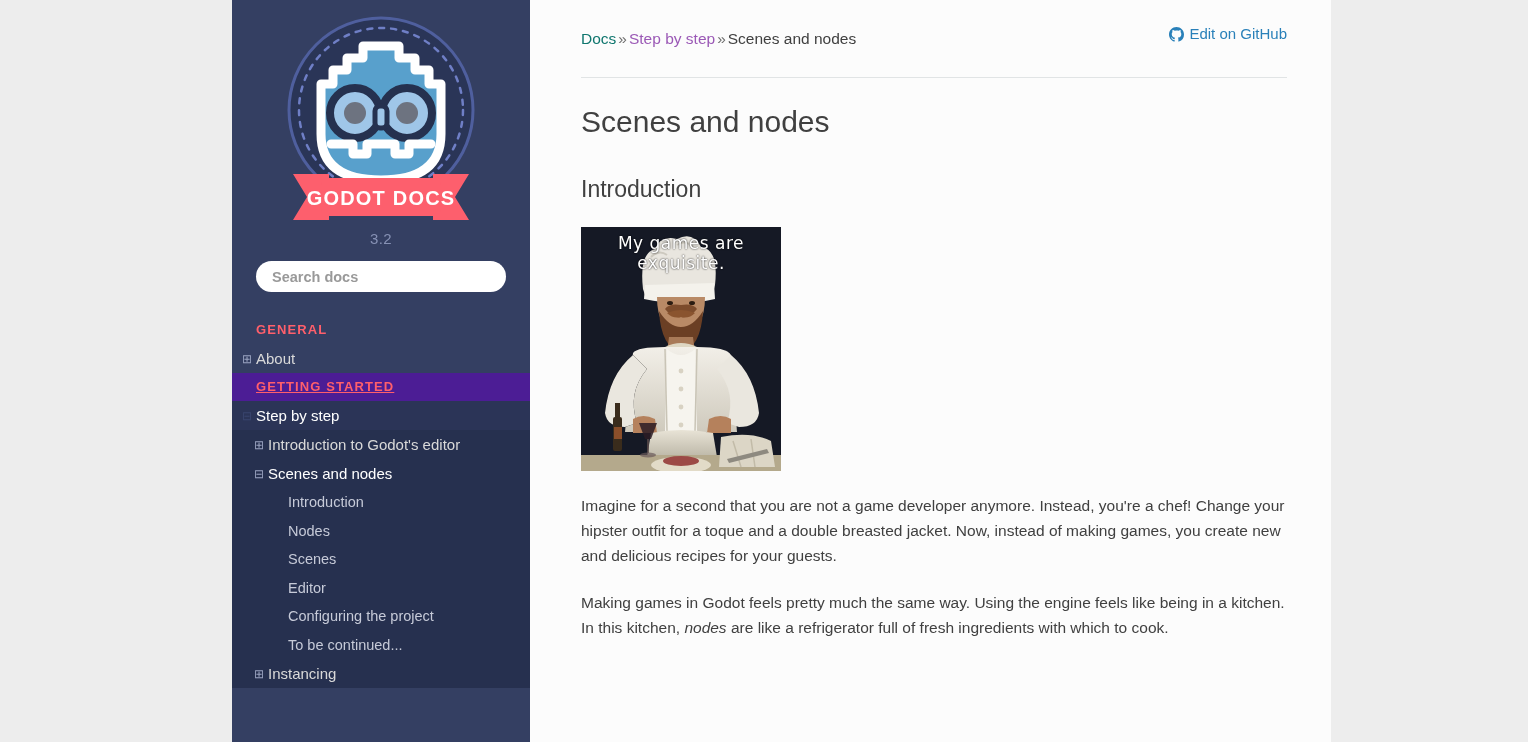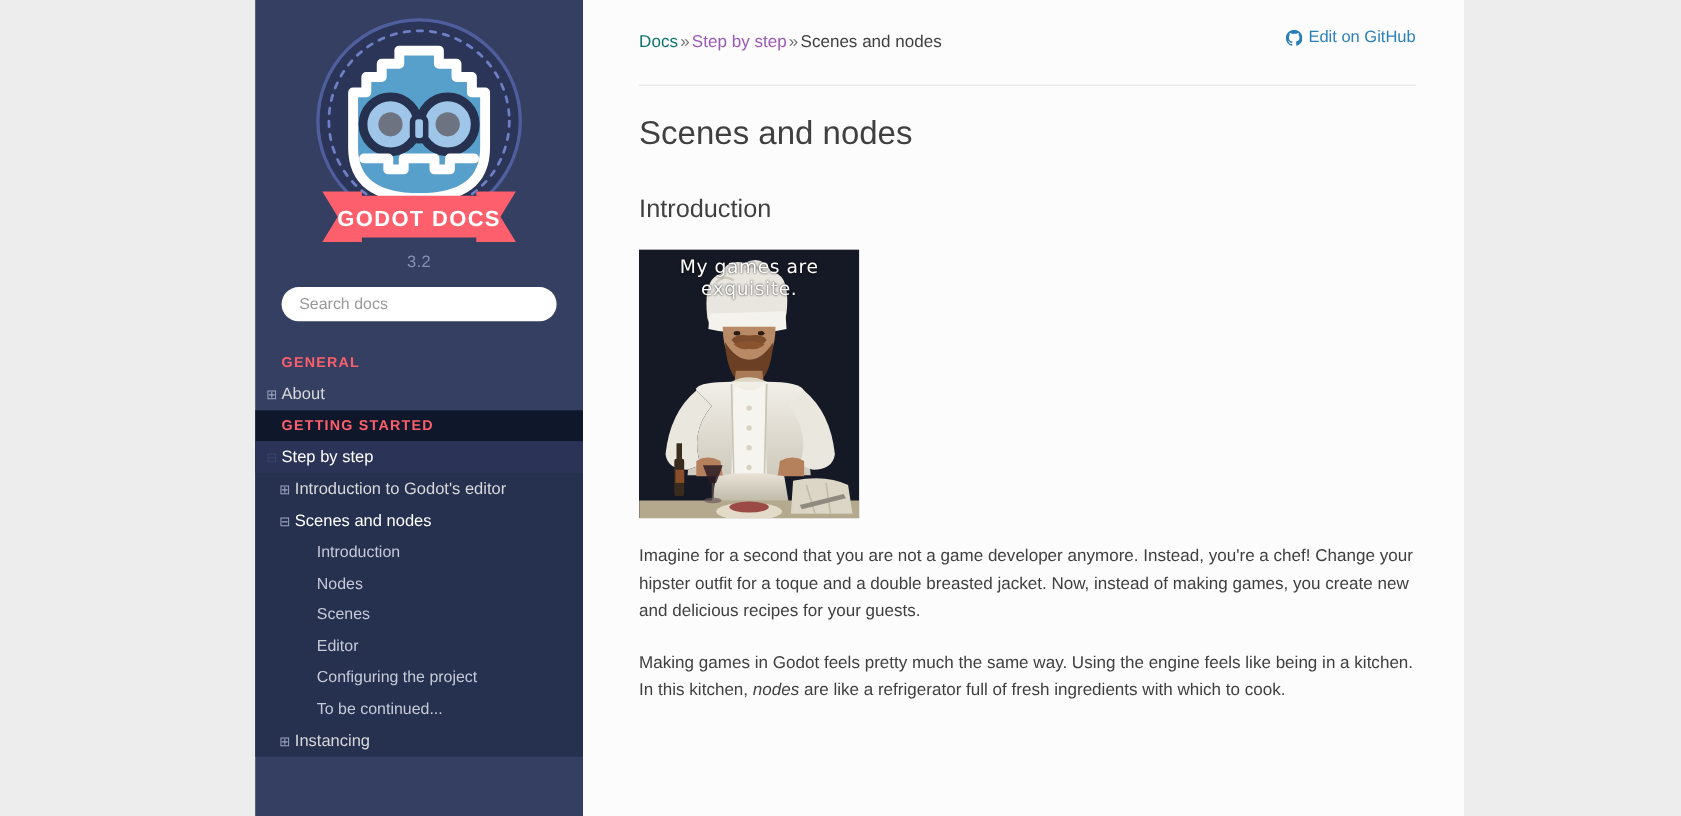--- a/index.html
+++ b/index.html
@@ -49,32 +49,33 @@
     width: 100%;
     height: 31px;
     border-radius: 50px;
     border: none;
     outline: none;
     background: #ffffff;
     padding: 0 16px;
     font-size: 14.5px;
     color: #a16207;
     font-family: "Liberation Sans", sans-serif;
+    font-weight: bold;
   }
   .search-input::placeholder { color: #999; }
 
   .nav { margin-top: 24px; }
   .nav-caption {
     font-size: 13px;
     font-weight: bold;
     letter-spacing: 1.1px;
     color: #ff5f6b;
     padding: 6px 24px 7px 24px;
   }
-  .nav-caption.highlighted { background: #0f172a; }
+  .nav-caption.highlighted { background: #4c1d95; text-decoration: underline; }
 
   .nav-group-open { background: #26304f; }
 
   .nav-item {
     display: flex;
     align-items: center;
     font-size: 15px;
     line-height: 1;
     padding: 7px 24px 7px 0;
     color: #d9d9d9;

